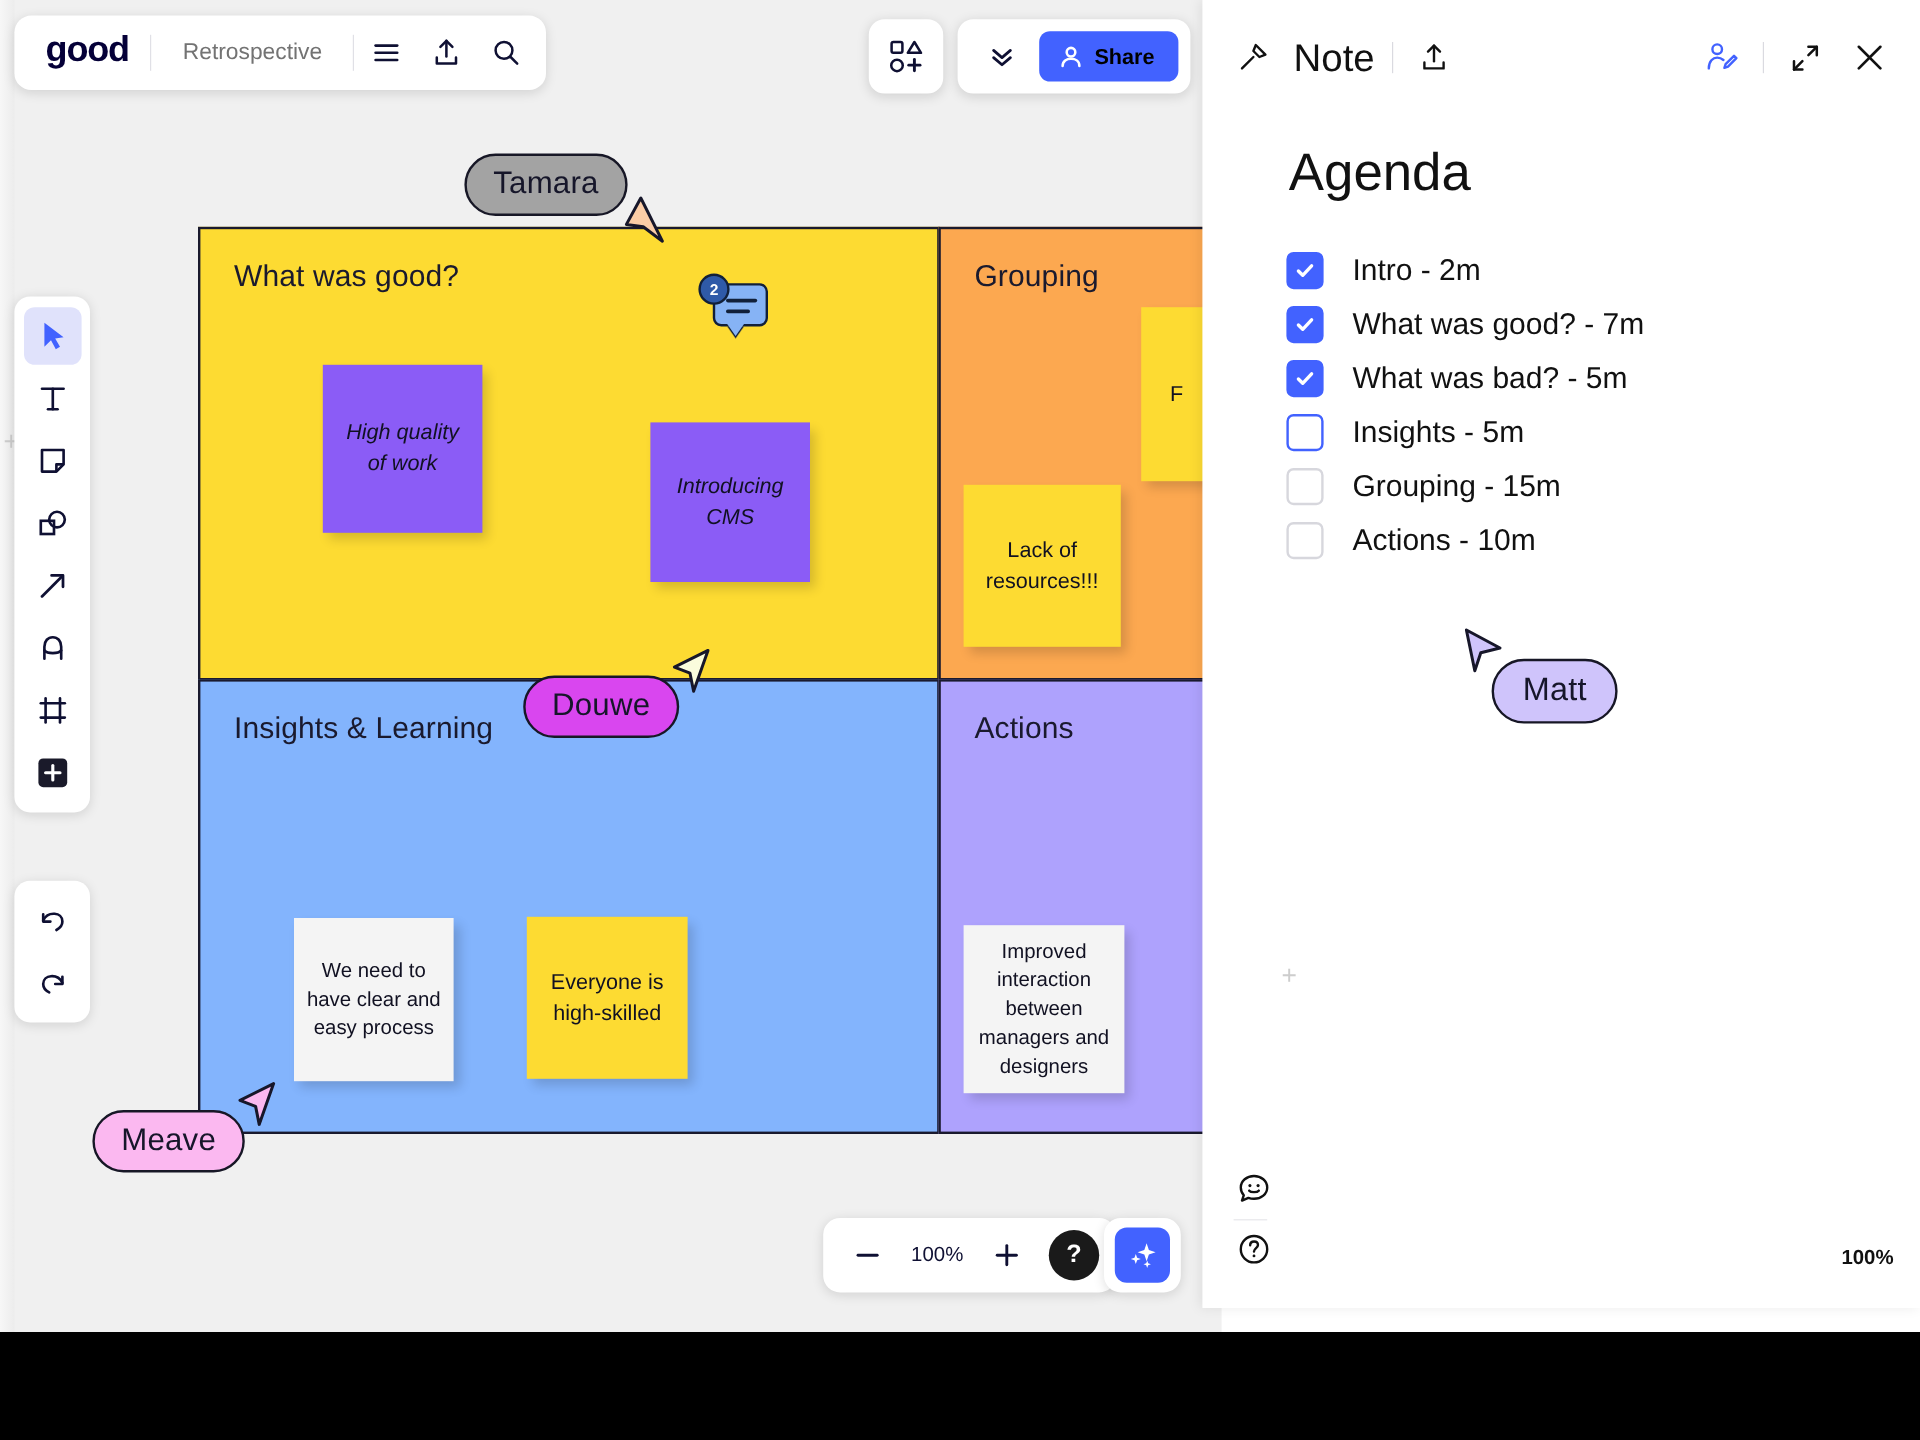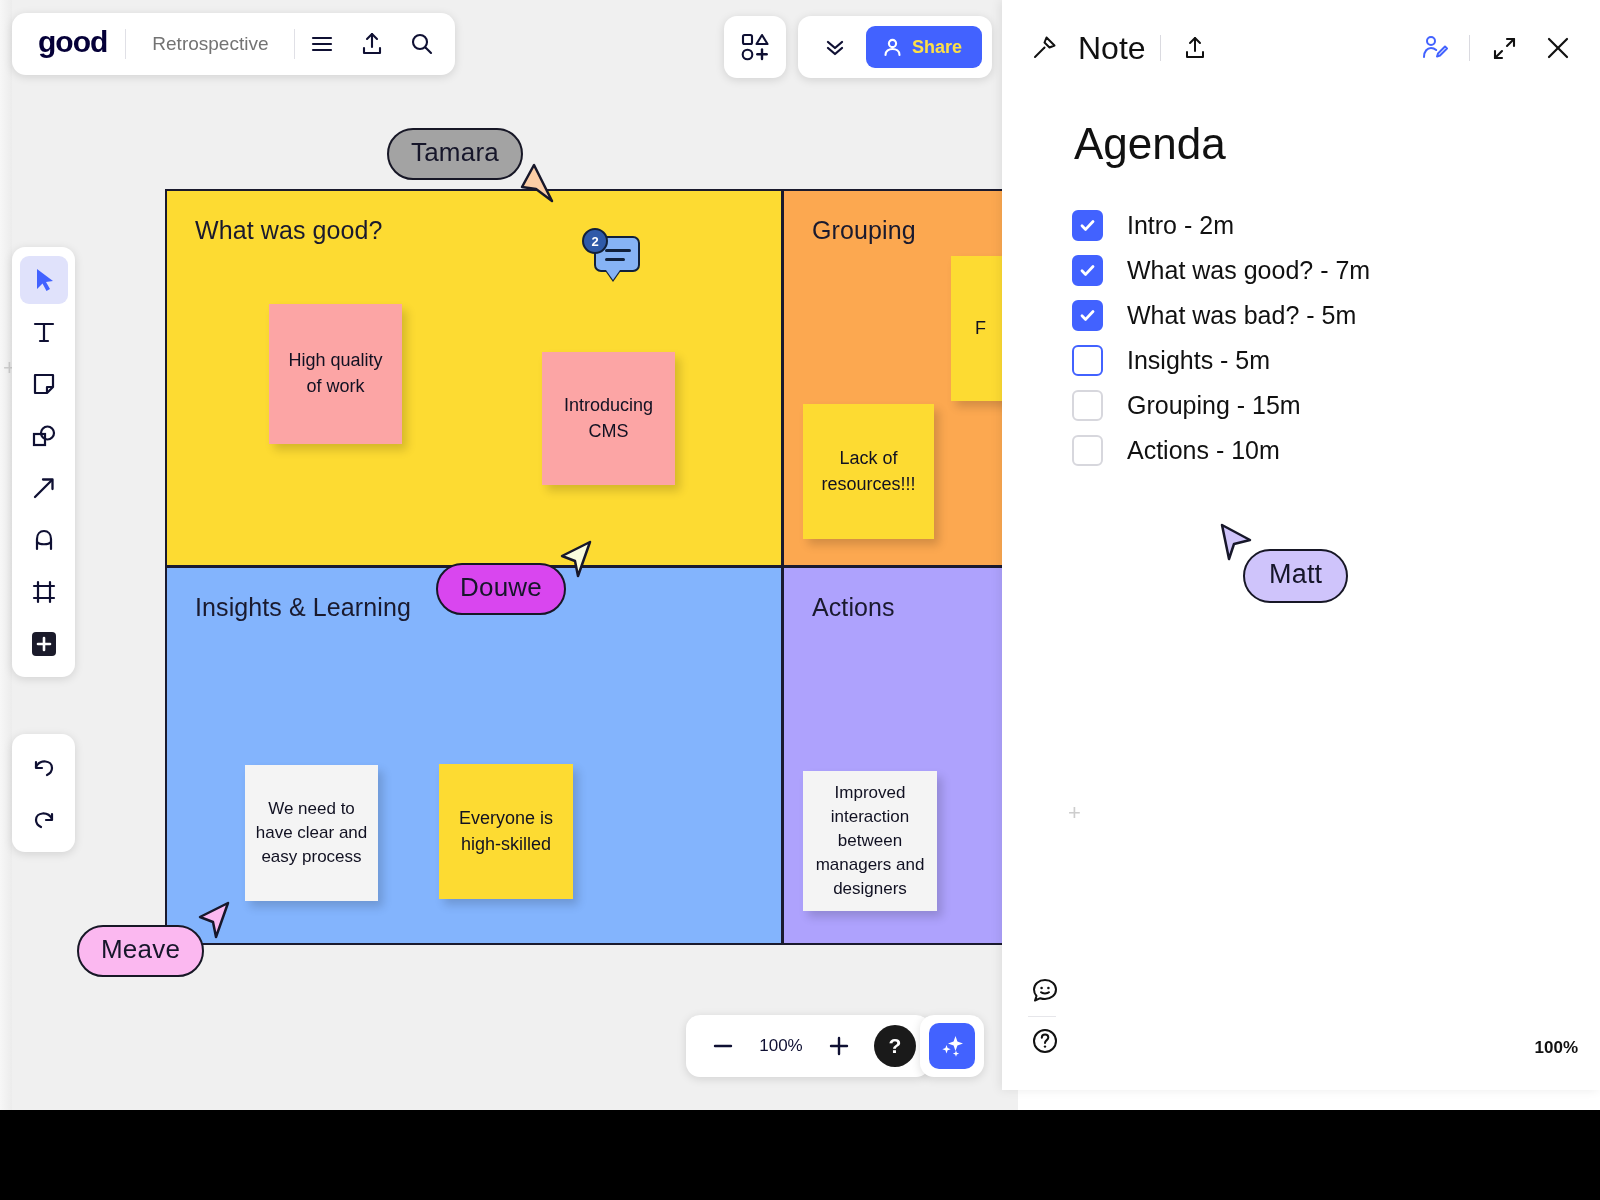--- a/index.html
+++ b/index.html
@@ -39,21 +39,21 @@
   }
   
   .sticky {
     position: absolute;
     display: flex; align-items: center; justify-content: center;
     text-align: center; line-height: 1.42;
     color: #111122;
     box-shadow: 5px 6px 9px rgba(0,0,0,.16);
     padding: 8px 10px;
   }
-  .s-purple { background: #fca5a5; }
+  .s-purple { background: #8b5cf6; font-style: italic; }
   .s-yellow { background: #FDDB32; }
   .s-white  { background: #f4f4f4; }
   
   .comment-pin { position: absolute; left: 582px; top: 228px; width: 58px; height: 52px; }
   .comment-body {
     position: absolute; left: 12px; top: 8px; width: 46px; height: 36px;
     background: #86b3f5; border: 2.5px solid #11203a; border-radius: 7px;
   }
   .comment-body i {
     position: absolute; left: 9px; height: 2.6px; background: #11203a; border-radius: 2px;
@@ -89,21 +89,21 @@
   .miro-logo { font-size: 30px; font-weight: 700; color: #050038; letter-spacing: -1px; padding: 0 14px 5px 16px; }
   .vsep { width: 1px; height: 30px; background: #e0e0e6; }
   .board-name { font-size: 19px; color: #737373; padding: 0 22px; white-space: nowrap; }
   .tb-icon {
     width: 46px; height: 46px; display: flex; align-items: center; justify-content: center;
     border-radius: 8px; cursor: pointer;
   }
   #shapes-bar { left: 724px; top: 16px; width: 62px; height: 62px; justify-content: center; border-radius: 13px; }
   #share-bar { left: 798px; top: 16px; height: 62px; padding: 0 10px 0 14px; gap: 8px; border-radius: 13px; }
   .share-btn {
-    background: #4262ff; color: #fde047; border-radius: 9px; height: 42px;
+    background: #4262ff; color: #000000; border-radius: 9px; height: 42px;
     display: flex; align-items: center; gap: 9px; padding: 0 20px 0 16px;
     font-size: 18px; font-weight: 700; cursor: pointer; border: none;
     font-family: "Liberation Sans", sans-serif;
   }
   
   #tool-rail {
     position: absolute; left: 12px; top: 247px; width: 63px;
     background: #fff; border-radius: 13px; box-shadow: 0 2px 10px rgba(0,0,0,.13);
     padding: 9px 0; display: flex; flex-direction: column; align-items: center; gap: 4px;
   }

